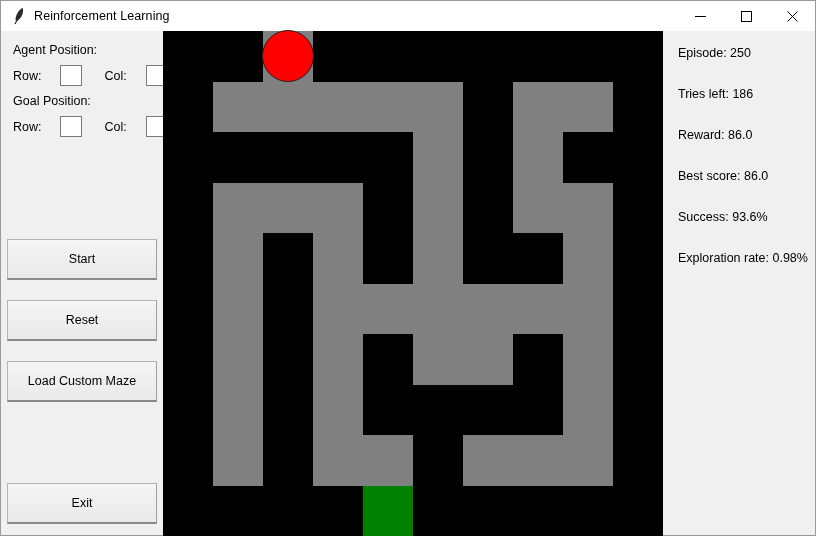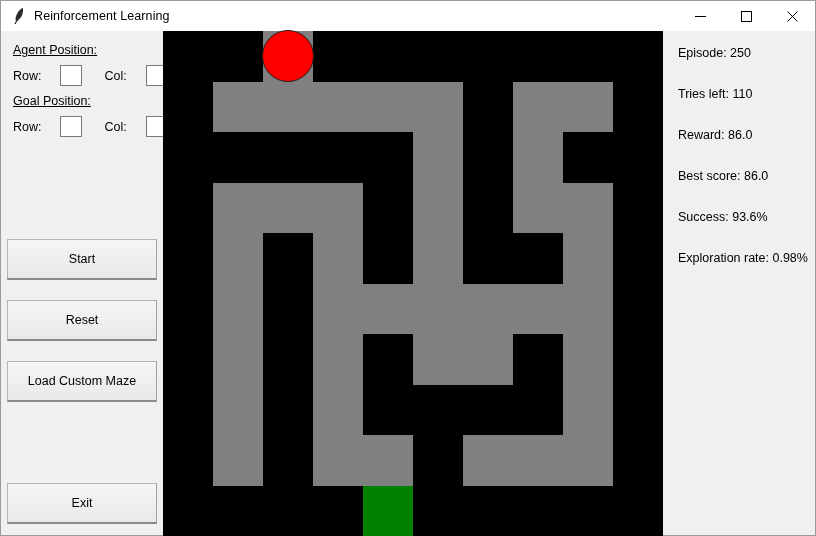--- a/index.html
+++ b/index.html
@@ -67,21 +67,20 @@
     flex: 0 0 162px;
     background: #f0f0f0;
     position: relative;
     padding: 0;
   }
   .panel-label {
     font-size: 12.5px;
     color: #000000;
     position: absolute;
     white-space: nowrap;
-    text-decoration: underline;
   }
   .row-line {
     position: absolute;
     display: flex;
     align-items: center;
     gap: 16px;
     white-space: nowrap;
   }
   .row-line .lbl {
     font-size: 12.5px;
@@ -334,21 +333,21 @@
           <div class="cell wall" style="width: 50px; height: 50.5px; background: rgb(0, 0, 0);"></div>
           <div class="cell wall" style="width: 50px; height: 50.5px; background: rgb(0, 0, 0);"></div>
           <div class="cell wall" style="width: 50px; height: 50.5px; background: rgb(0, 0, 0);"></div>
           <div class="cell wall" style="width: 50px; height: 50.5px; background: rgb(0, 0, 0);"></div>
         </div>
       <div id="agent" style="background: rgb(255, 0, 0); left: 99px; top: -1px;"></div>
     </div>
 
     <div id="right-panel">
       <div class="stat" style="top:15px;">Episode: 250</div>
-      <div class="stat" style="top:56px;">Tries left: 110</div>
+      <div class="stat" style="top:56px;">Tries left: 186</div>
       <div class="stat" style="top:97px;">Reward: 86.0</div>
       <div class="stat" style="top:138px;">Best score: 86.0</div>
       <div class="stat" style="top:179px;">Success: 93.6%</div>
       <div class="stat" style="top:220px;">Exploration rate: 0.98%</div>
     </div>
 
   </div>
 </div>
 
 </body></html>

